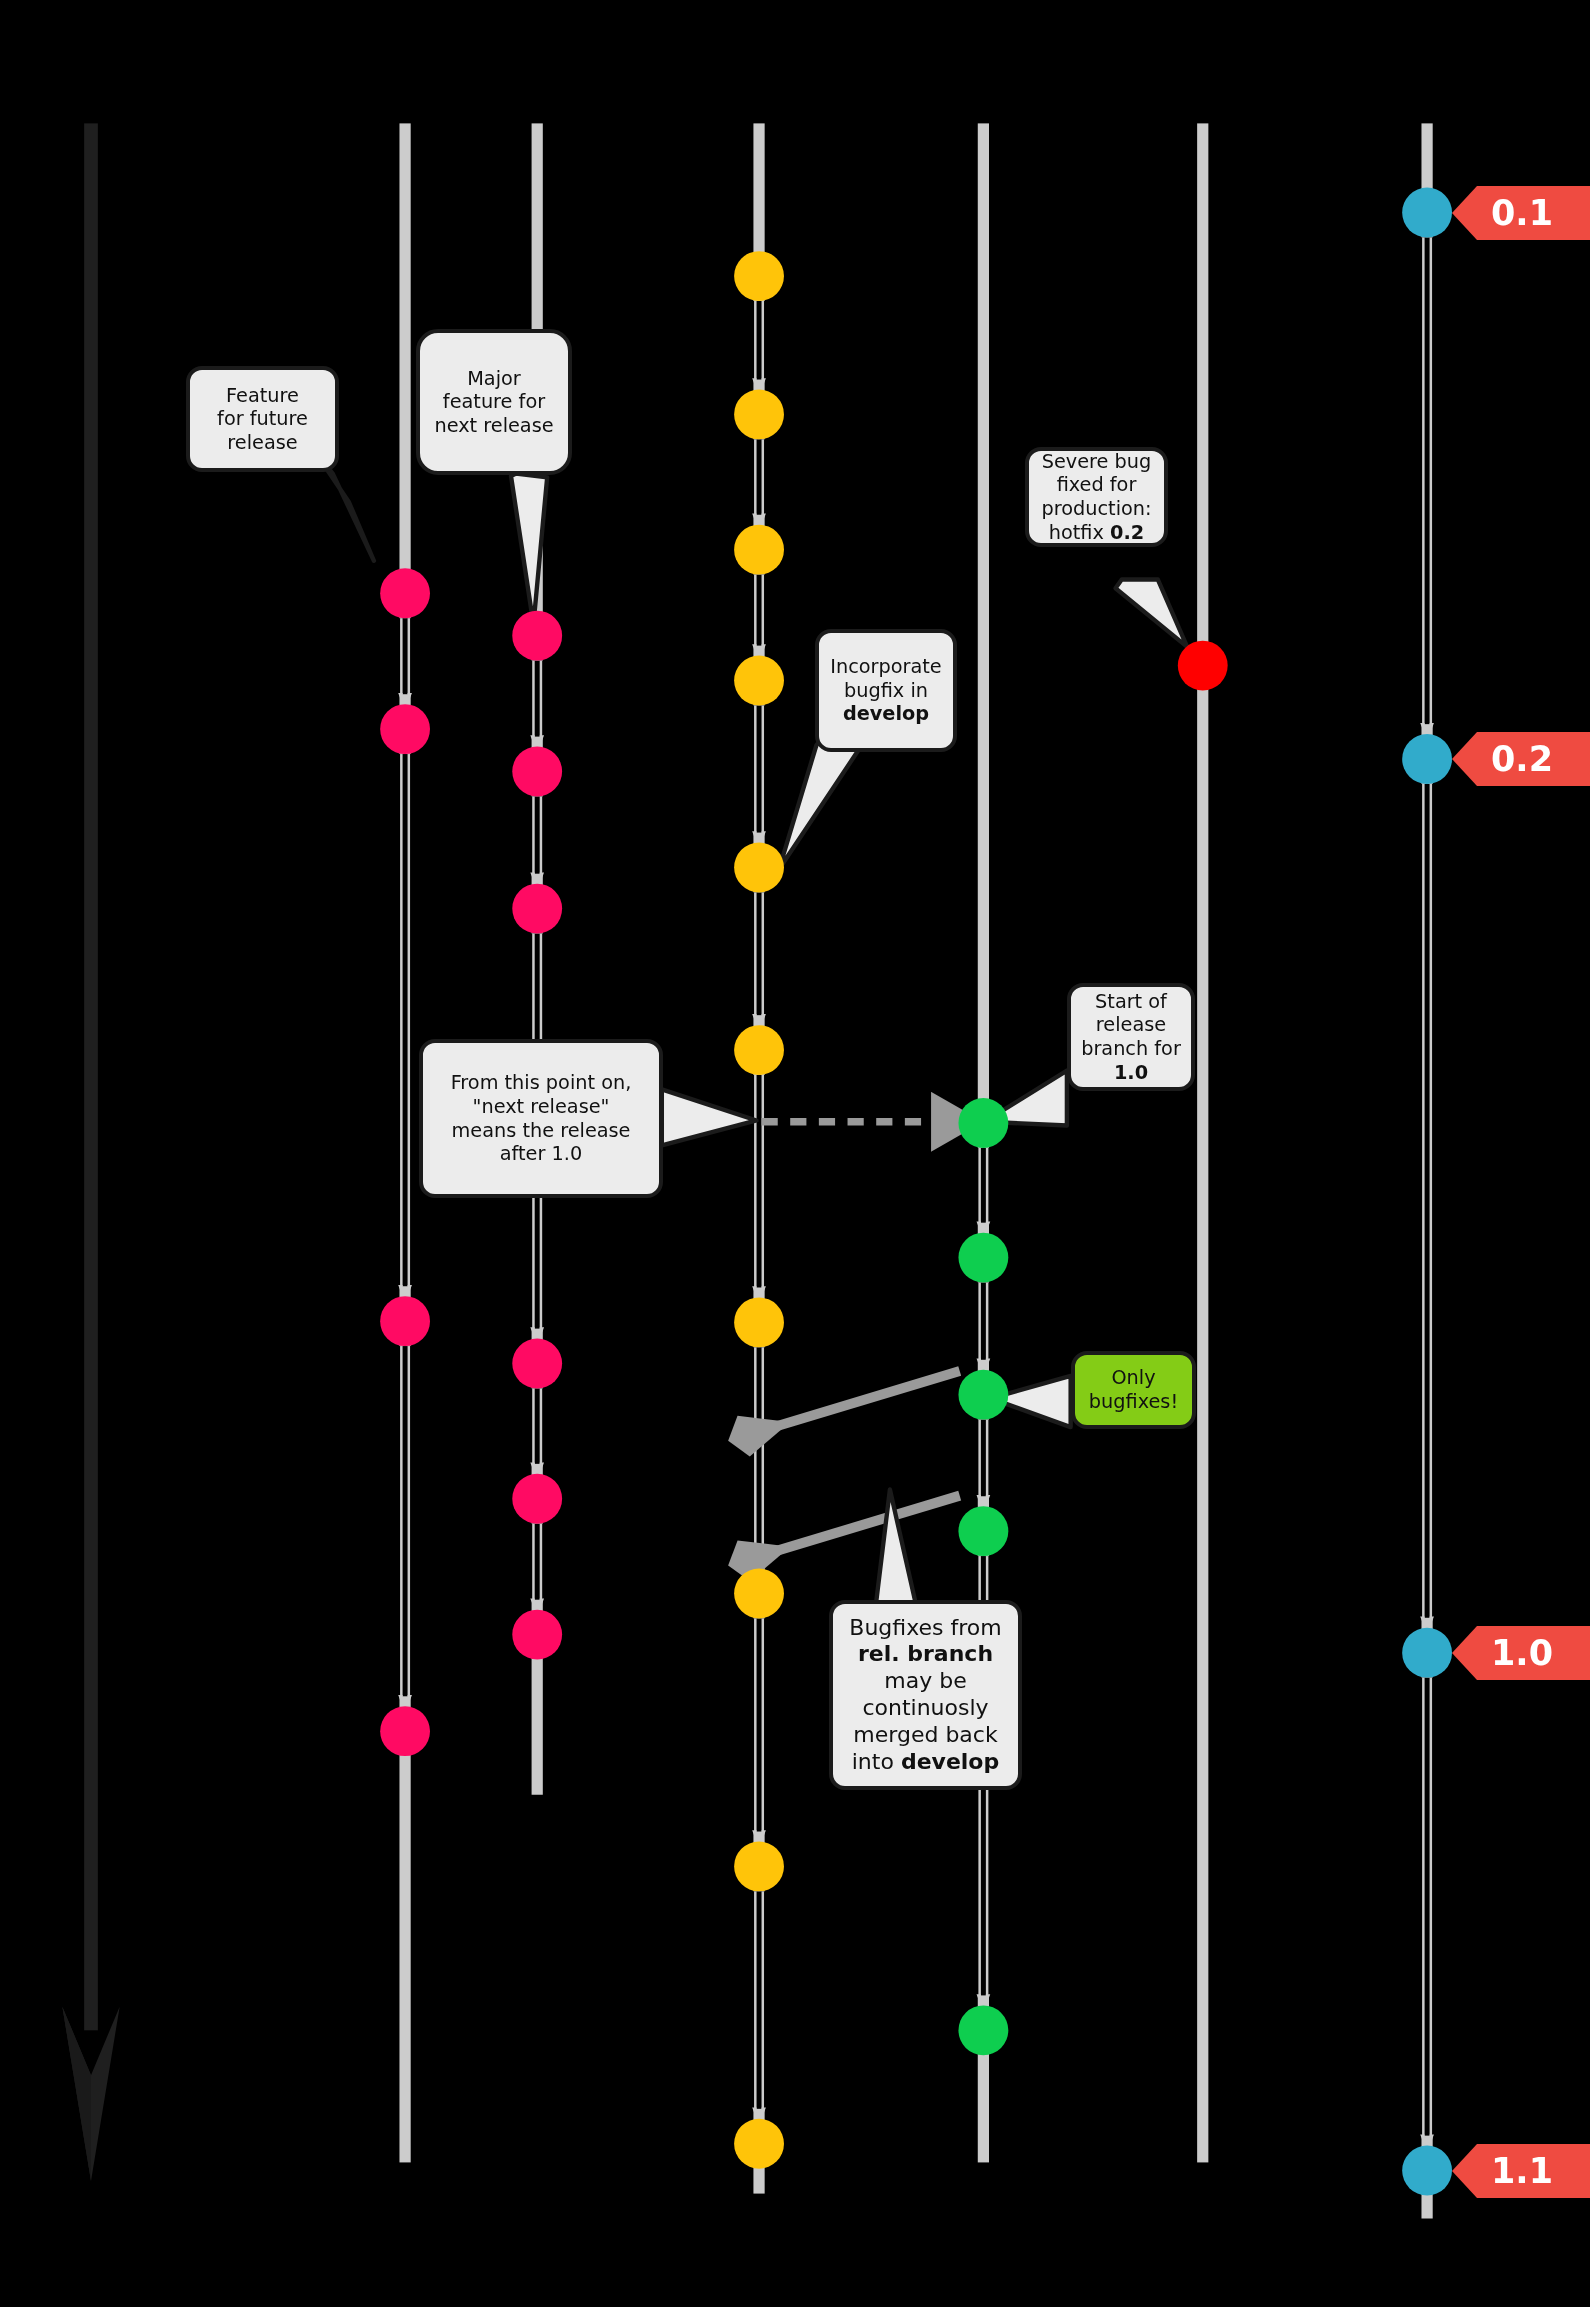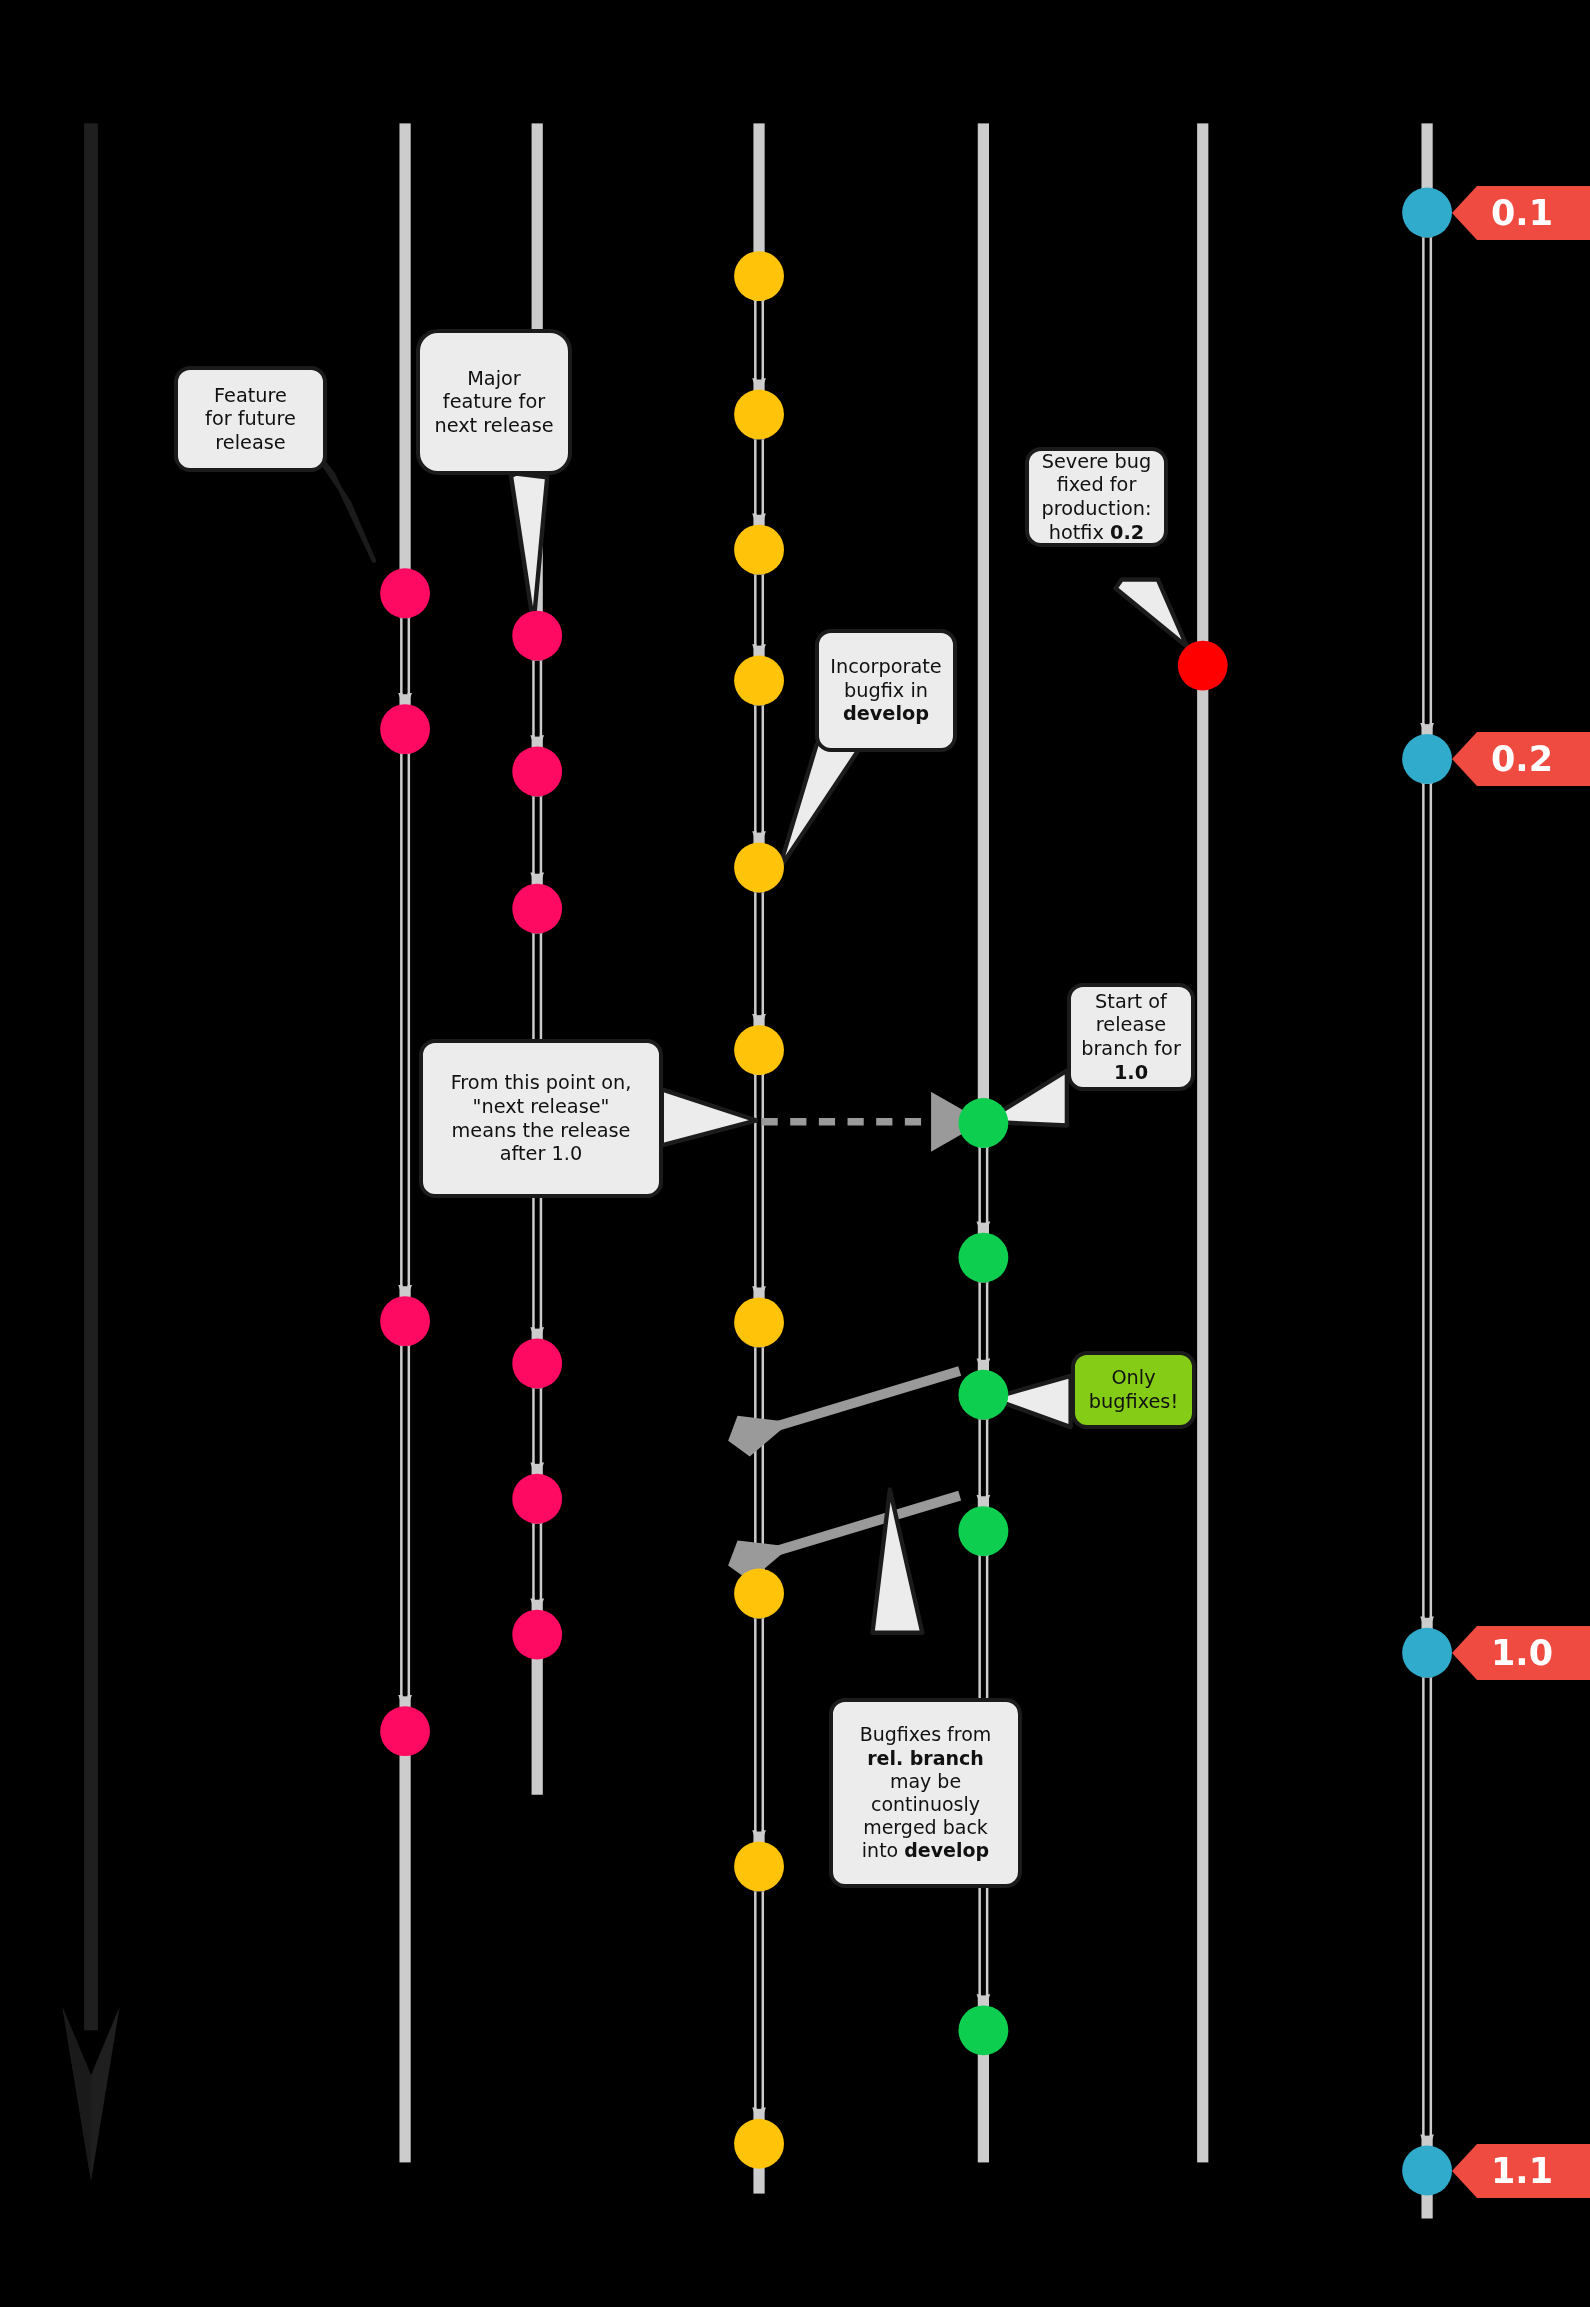--- a/index.html
+++ b/index.html
@@ -246,40 +246,40 @@
       </div>
       <div class="tag" style="left: 1452px; top: 1626px; width: 139px; background: rgb(239, 75, 65);">
         <span>1.0</span>
       </div>
       <div class="tag" style="left: 1452px; top: 2144px; width: 139px; background: rgb(239, 75, 65);">
         <span>1.1</span>
       </div>
     </div>
 
   <div id="callouts-host">
-      <div class="callout" style="left: 174px; top: 366px; width: 153px; height: 106px; font-size: 19.3px; background: rgb(236, 236, 236); border-color: rgb(27, 27, 27);">
+      <div class="callout" style="left: 186px; top: 366px; width: 153px; height: 106px; font-size: 19.3px; background: rgb(236, 236, 236); border-color: rgb(27, 27, 27);">
         <span>Feature<br>for future<br>release</span>
       </div>
       <div class="callout" style="left: 416px; top: 329px; width: 156px; height: 146px; font-size: 19.3px; background: rgb(236, 236, 236); border-color: rgb(27, 27, 27); border-radius: 22px;">
         <span>Major<br>feature for<br>next release</span>
       </div>
       <div class="callout" style="left: 1025px; top: 447px; width: 143px; height: 100px; font-size: 19.3px; background: rgb(236, 236, 236); border-color: rgb(27, 27, 27);">
         <span>Severe bug<br>fixed for<br>production:<br>hotfix <b>0.2</b></span>
       </div>
       <div class="callout" style="left: 815px; top: 629px; width: 142px; height: 123px; font-size: 19.3px; background: rgb(236, 236, 236); border-color: rgb(27, 27, 27);">
         <span>Incorporate<br>bugfix in<br><b>develop</b></span>
       </div>
       <div class="callout" style="left: 419px; top: 1039px; width: 244px; height: 159px; font-size: 19.3px; background: rgb(236, 236, 236); border-color: rgb(27, 27, 27);">
         <span>From this point on,<br>"next release"<br>means the release<br>after 1.0</span>
       </div>
       <div class="callout" style="left: 1067px; top: 983px; width: 128px; height: 108px; font-size: 19.3px; background: rgb(236, 236, 236); border-color: rgb(27, 27, 27); justify-content: flex-end;">
         <span>Start of<br>release<br>branch for<br><b>1.0</b></span>
       </div>
       <div class="callout" style="left: 1071px; top: 1351px; width: 125px; height: 78px; font-size: 19.3px; background: #84cc16; border-color: rgb(27, 27, 27);">
         <span>Only<br>bugfixes!</span>
       </div>
-      <div class="callout" style="left: 829px; top: 1698px; width: 193px; height: 190px; font-size: 19px; background: rgb(236, 236, 236); border-color: rgb(27, 27, 27);">
+      <div class="callout" style="left: 829px; top: 1600px; width: 193px; height: 190px; font-size: 22px; background: rgb(236, 236, 236); border-color: rgb(27, 27, 27);">
         <span>Bugfixes from<br><b>rel. branch</b><br>may be<br>continuosly<br>merged back<br>into <b>develop</b></span>
       </div>
     </div>
 
 </div>
 
 
 </body></html>

